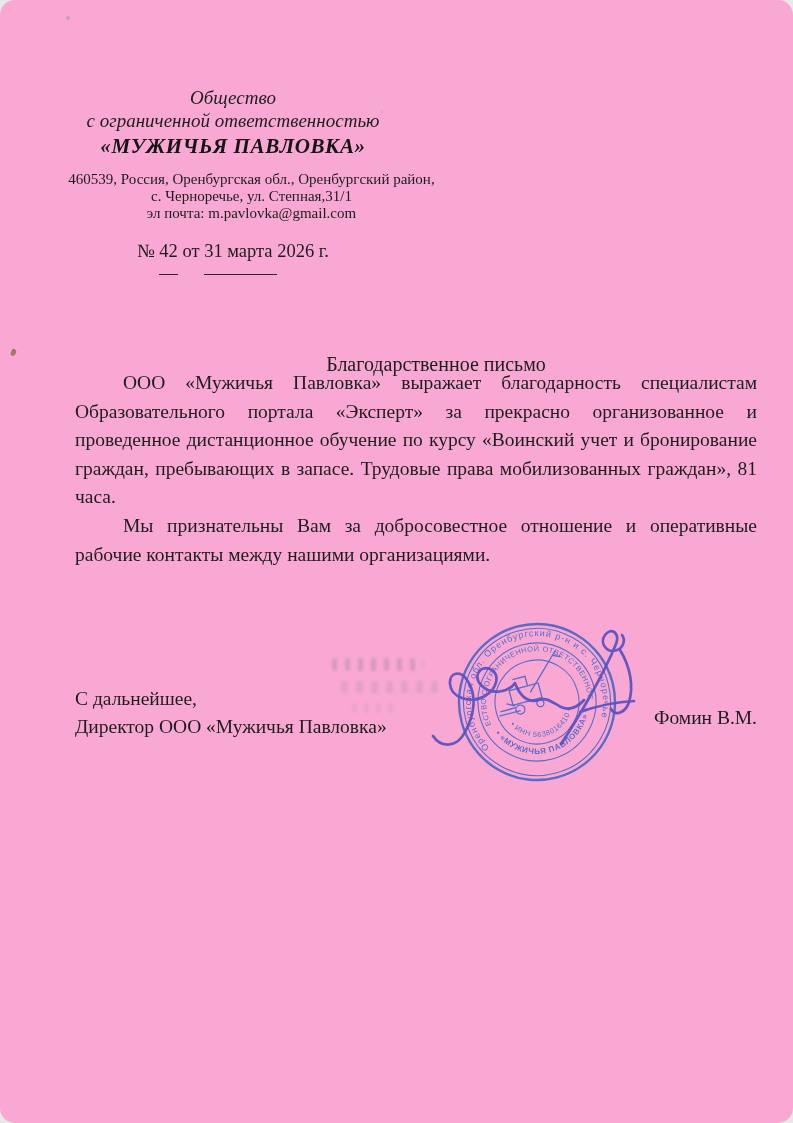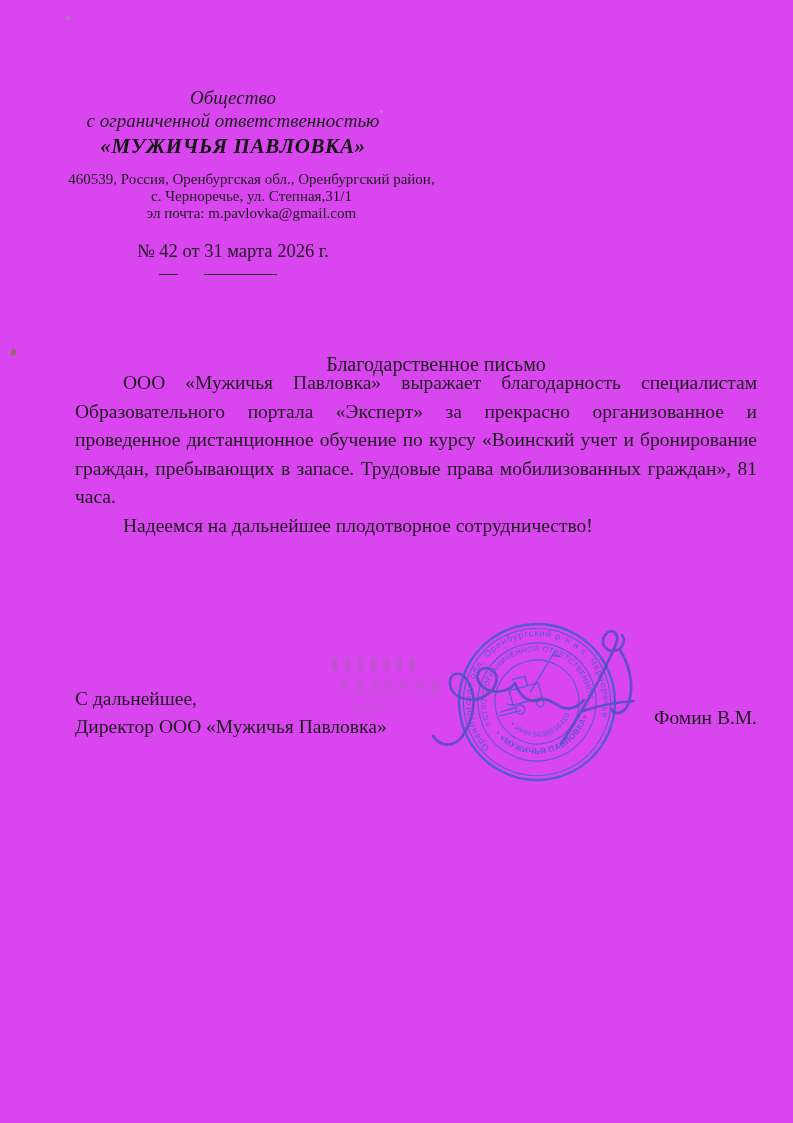--- a/index.html
+++ b/index.html
@@ -1,23 +1,24 @@
 <!DOCTYPE html>
 <html lang="ru"><head>
 <meta charset="utf-8">
 <style>
   html,body{margin:0;padding:0;background:#e8e8e8;}
   .page{
     position:relative;
     width:793px;height:1123px;
-    background:#d946ef;
+    background:#f9a8d4;
     margin:0 auto;
     overflow:hidden;
     font-family:"Liberation Serif","DejaVu Serif",serif;
     color:#222222;
+    border-radius:15px;
   }
   
   .letterhead{
     position:absolute;left:0;top:86px;width:466px;
     text-align:center;
   }
   .org-type{
     font-style:italic;font-size:19px;line-height:23px;color:#1e1e1e;
   }
   .org-name{
@@ -83,21 +84,21 @@
   </div>
 
   <div class="ref-line"><span>№ </span><span class="u">42</span><span> от </span><span class="u">31 марта </span><span>2026 г.</span></div>
 
   <div class="title-wrap">
     <span class="title-text">Благодарственное письмо</span>
   </div>
 
   <div class="body-text">
     <p>ООО «Мужичья Павловка» выражает благодарность специалистам Образовательного портала «Эксперт» за прекрасно организованное и проведенное дистанционное обучение по курсу «Воинский учет и бронирование граждан, пребывающих в запасе. Трудовые права мобилизованных граждан», 81 часа.</p>
-    <p>Надеемся на дальнейшее плодотворное сотрудничество!</p>
+    <p>Мы признательны Вам за добросовестное отношение и оперативные рабочие контакты между нашими организациями.</p>
   </div>
 
   <div class="closing">
     <div>С дальнейшее,</div>
     <div>Директор ООО «Мужичья Павловка»</div>
   </div>
   <div class="signer-name">Фомин В.М.</div>
 
   <div class="smudge smudge-a"></div>
   <div class="smudge smudge-b"></div>

